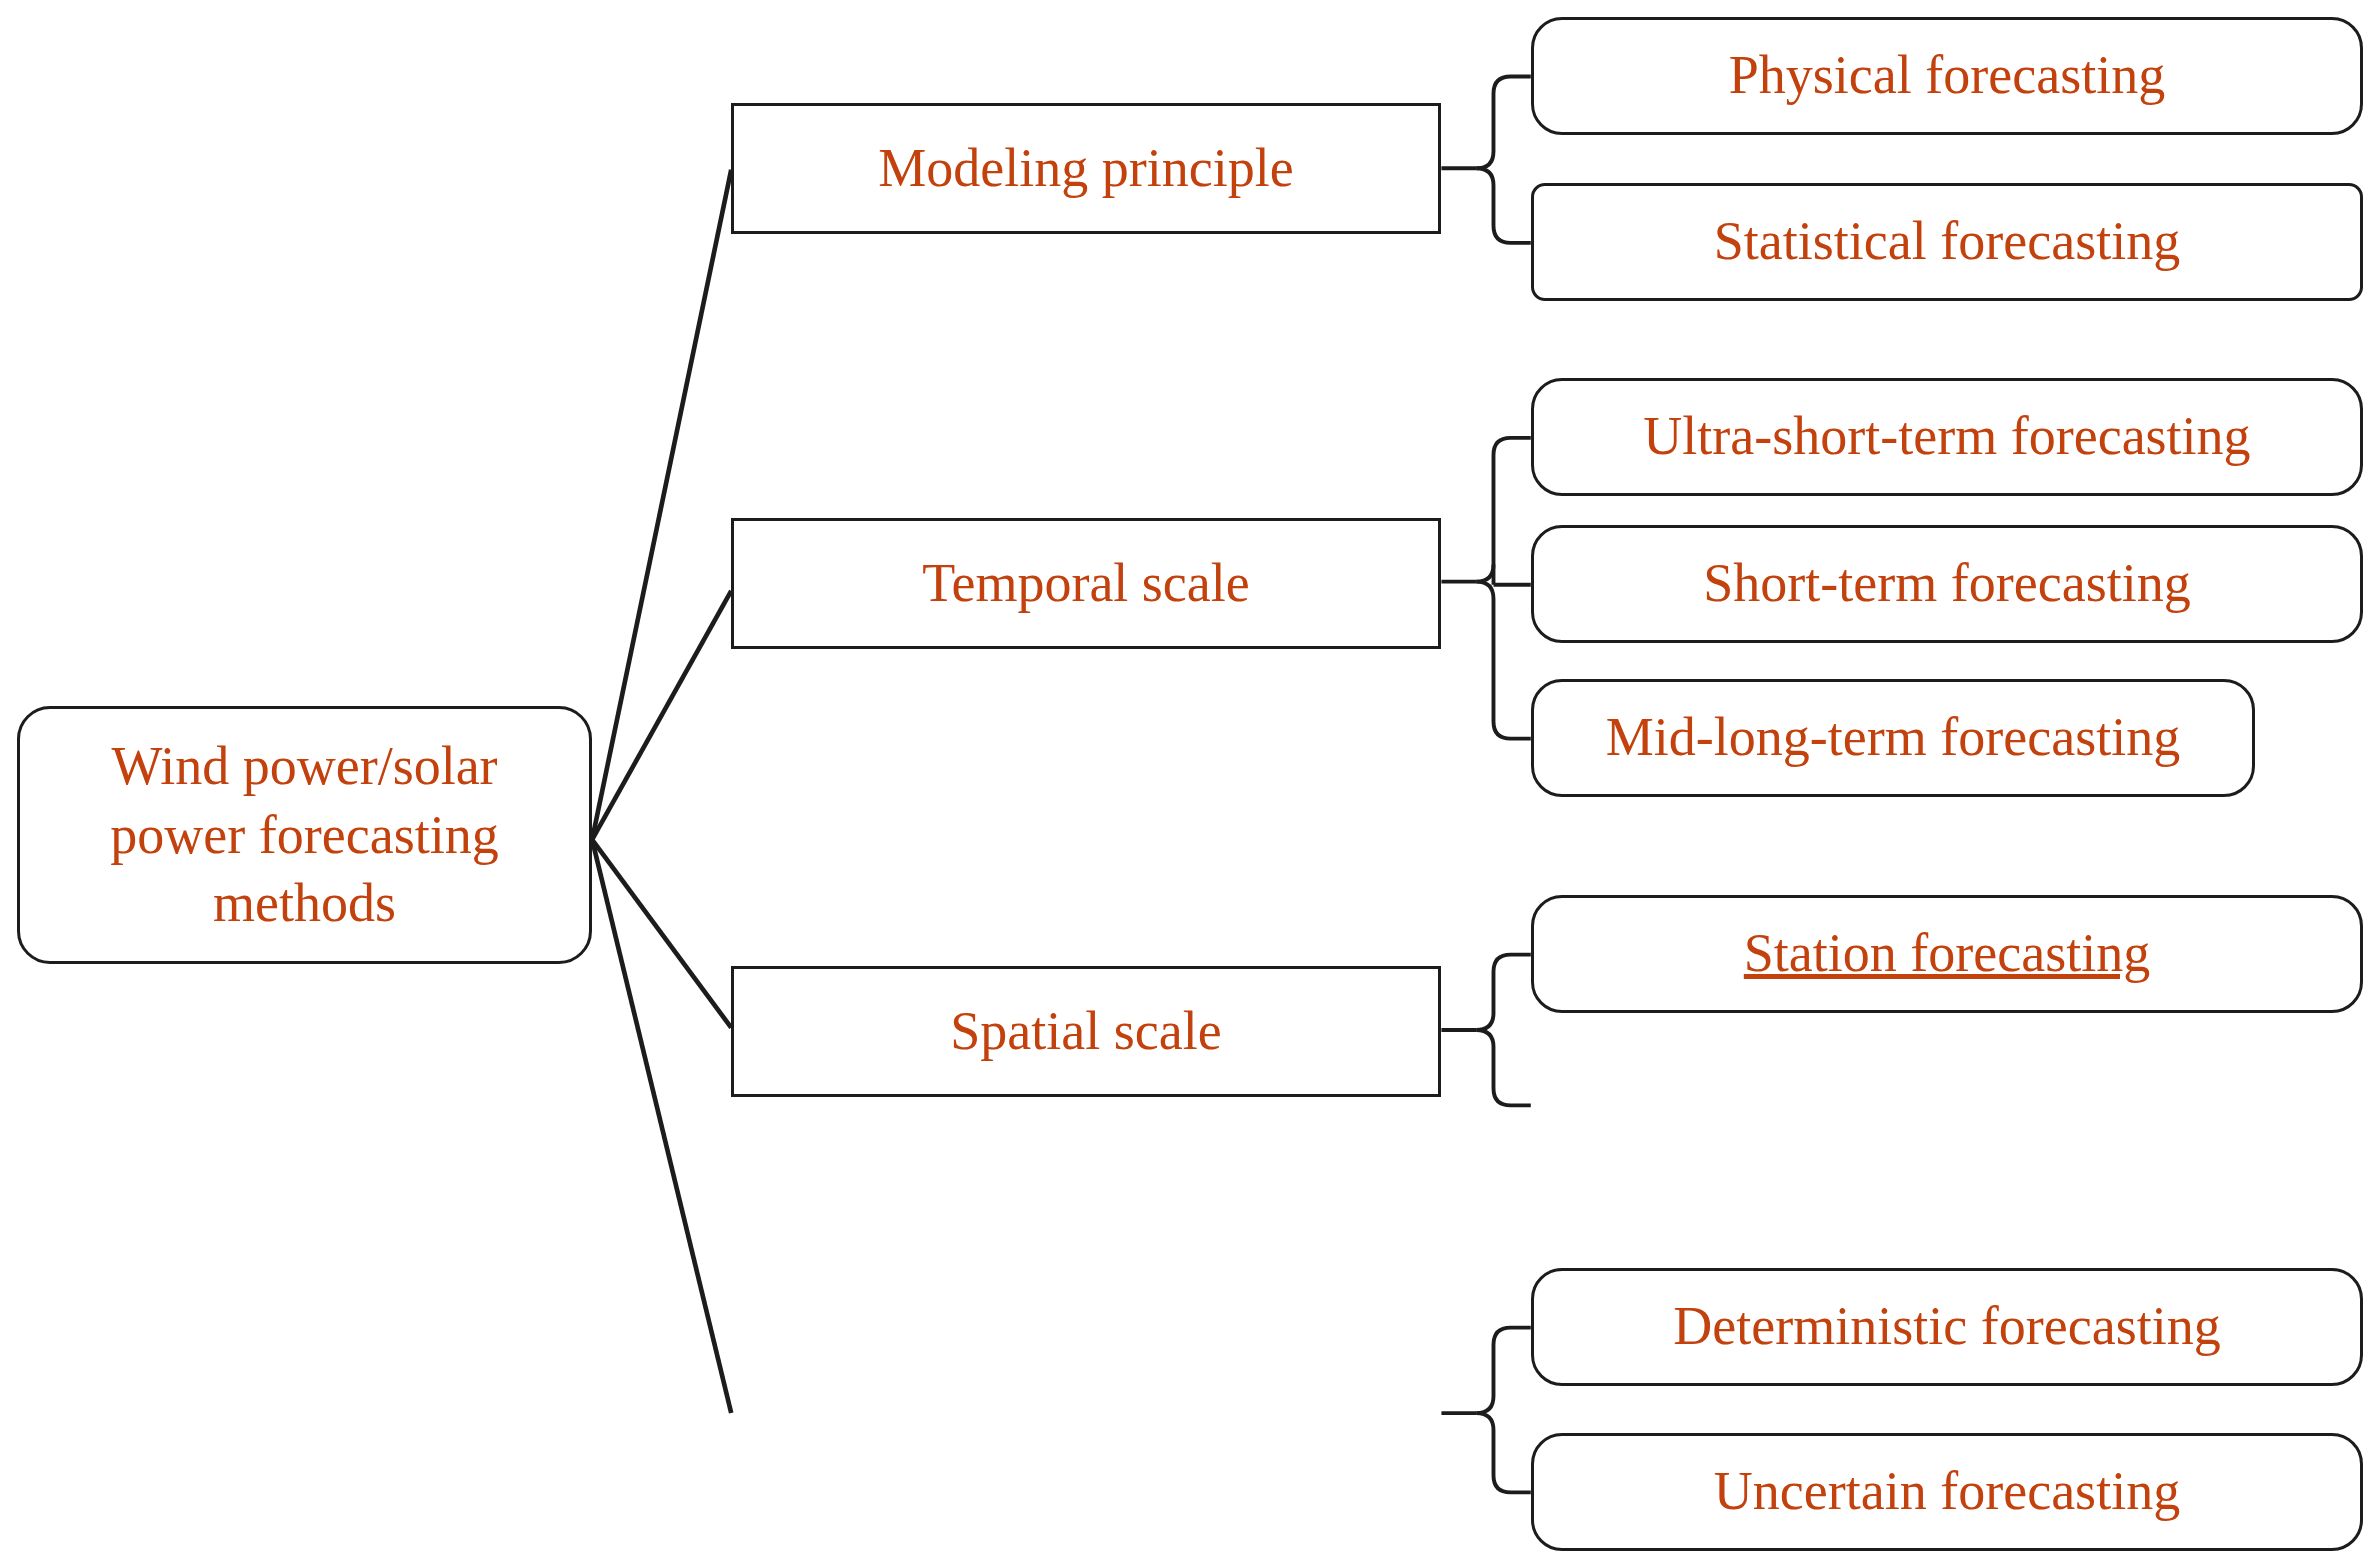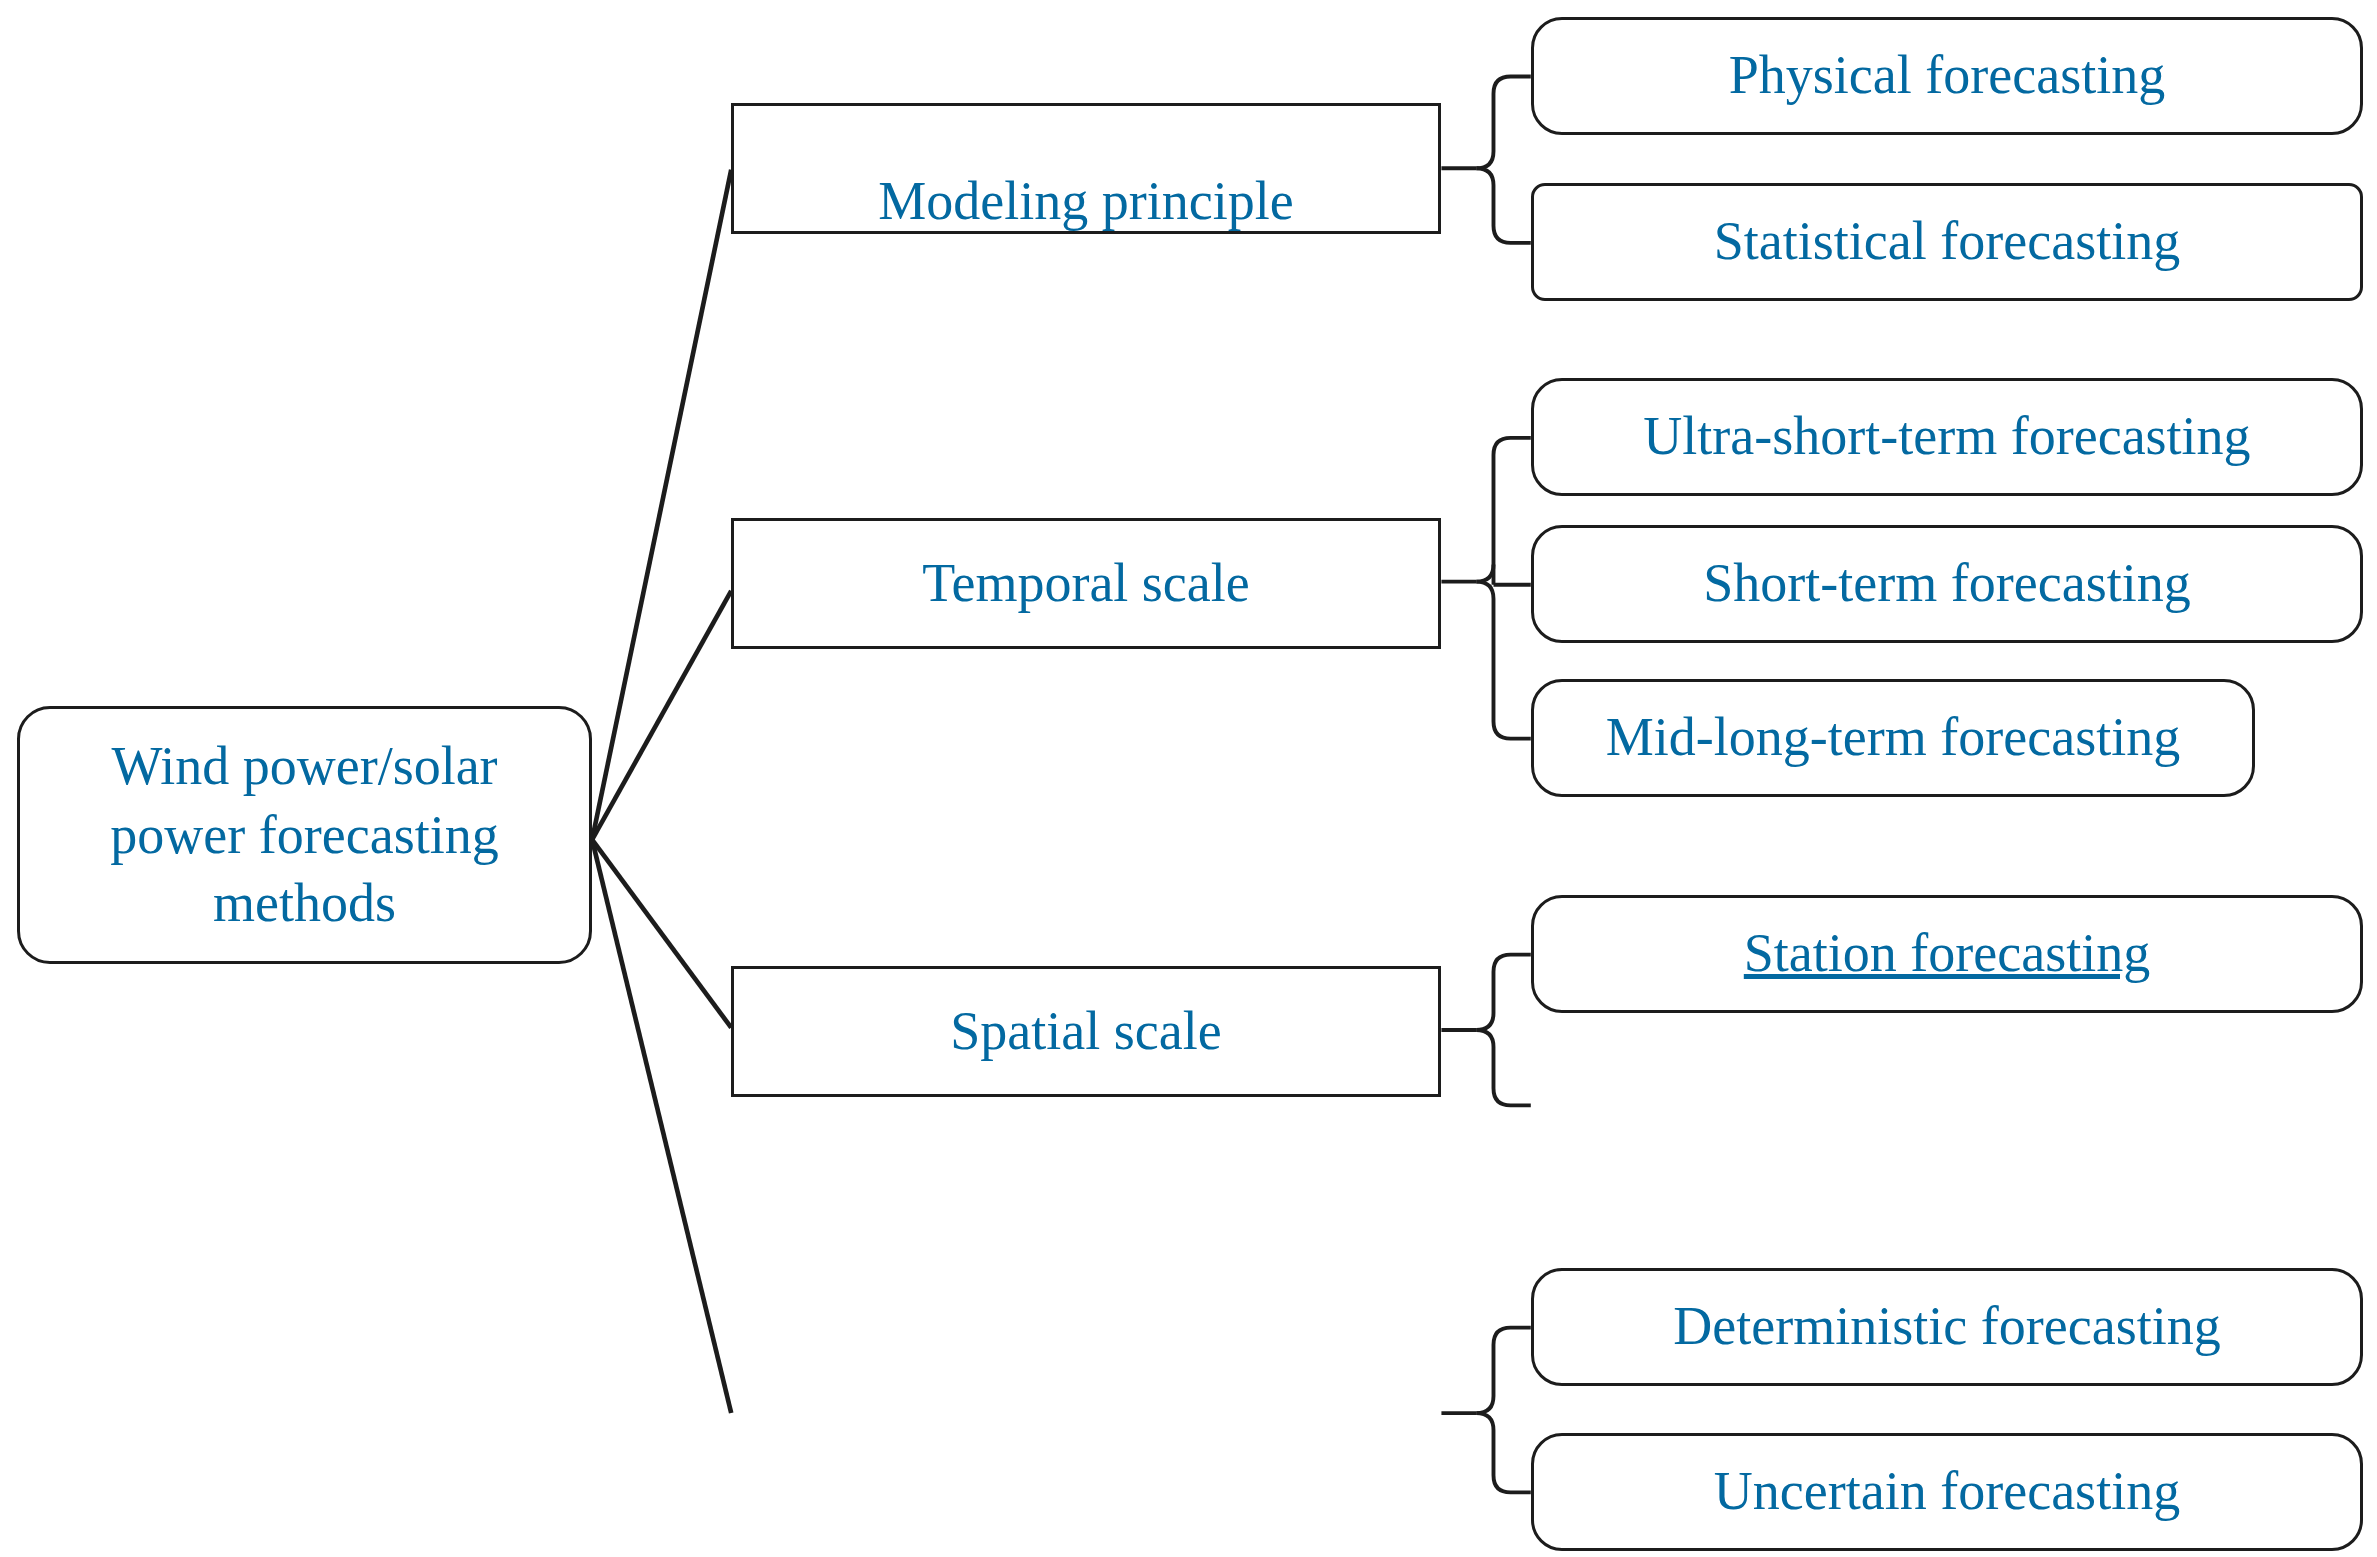--- a/index.html
+++ b/index.html
@@ -29,21 +29,21 @@
   }
   .node {
     position: absolute;
     box-sizing: border-box;
     background: #ffffff;
     border: 3.9px solid #1c1c1c;
     display: flex;
     align-items: center;
     justify-content: center;
     text-align: center;
-    color: #0369a1;
+    color: #c2410c;
     font-family: "Liberation Serif", "DejaVu Serif", serif;
   }
   .node-root {
     border-radius: 33px;
     font-size: 54px;
     line-height: 1.27;
     padding: 0 27px;
   }
   .node-l2 {
     border-radius: 0;
@@ -101,21 +101,21 @@
         <path d="M 1900 1818 q 22 0 22 22 L 1922 1898 q 0 22 22 22 L 1970 1920"></path>
       </g>
 
     </g>
   </svg>
 
   <div class="node node-root" style="left:17px; top:706px; width:575px; height:258px;">
     <span class="node-label">Wind power/solar power forecasting methods</span>
   </div>
 
-  <div class="node node-l2" style="left:731px; top:103px; width:710px; height:131px;align-items:flex-end;">
+  <div class="node node-l2" style="left:731px; top:103px; width:710px; height:131px;">
     <span class="node-label">Modeling principle</span>
   </div>
 
   <div class="node node-l2" style="left:731px; top:518px; width:710px; height:131px;">
     <span class="node-label">Temporal scale</span>
   </div>
 
   <div class="node node-l2" style="left:731px; top:966px; width:710px; height:131px;">
     <span class="node-label">Spatial scale</span>
   </div>

